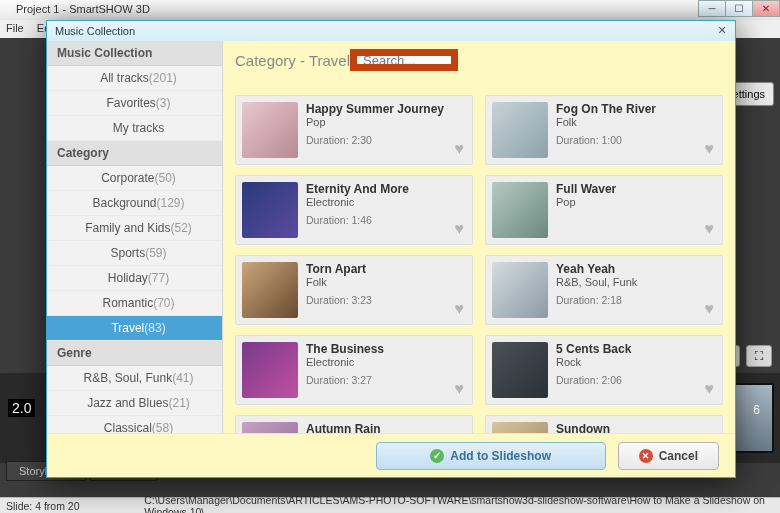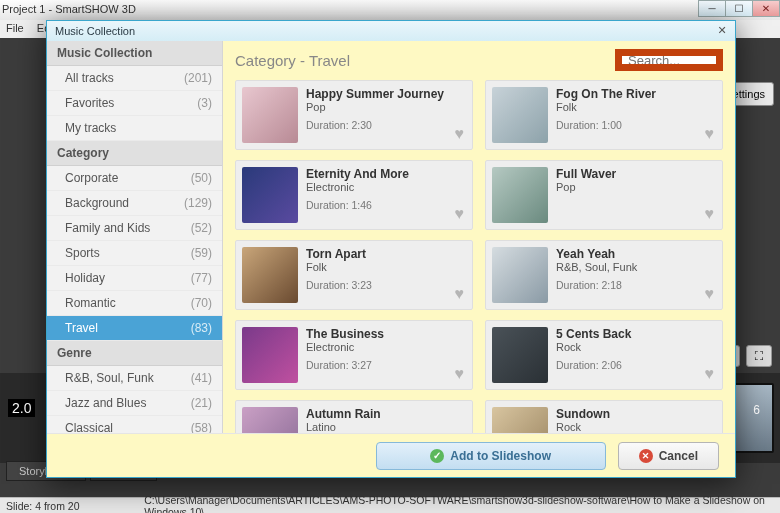--- a/index.html
+++ b/index.html
@@ -1,19 +1,19 @@
 <!DOCTYPE html>
 <html><head>
 <meta charset="utf-8">
 <style>
   * { box-sizing: border-box; margin: 0; padding: 0; font-family: "Segoe UI", Tahoma, sans-serif; }
   body { width: 780px; height: 513px; background: #4a4a4a; overflow: hidden; position: relative; }
 
   
-  .main-title { height: 20px; background: linear-gradient(#fdfdfd,#e8e8e8); font-size: 11px; padding: 3px 2px; color: #333; position: relative; }
+  .main-title { height: 20px; background: linear-gradient(#fdfdfd,#e8e8e8); font-size: 11px; padding: 3px 16px; color: #333; position: relative; }
   .main-controls { position: absolute; right: 0; top: 0; display: flex; }
   .ctrl-btn { width: 28px; height: 17px; border: 1px solid #9aa; margin-left: -1px; background: linear-gradient(#f5fbff,#d9eef8); display:flex; align-items:center; justify-content:center; font-size: 10px; }
   .ctrl-close { background: linear-gradient(#f7cccc,#e89a9a); color:#7a2020;}
   .menubar { height: 18px; background: #f0f0f0; font-size: 11px; padding: 2px 6px; color: #333; }
   .menubar span { margin-right: 10px; }
 
   .app-body { position:absolute; top:38px; left:0; right:0; bottom:16px; background: #3c3c3c; }
   .settings-btn { position:absolute; right: 6px; top: 44px; height: 24px; padding: 0 8px; background:#eaeaea; border:1px solid #8a8a8a; font-size:11px; display:flex; align-items:center; border-radius:3px; z-index: 2; }
   .thumb-strip { position:absolute; left:0; right:0; bottom:34px; height: 90px; background: #2a2a2a; display:flex; align-items:center; padding: 0 6px; gap: 4px; }
   .thumb { width: 90px; height: 70px; background: #888; border: 2px solid #111; border-radius:2px; }
@@ -26,27 +26,27 @@
   .statusbar { position:absolute; bottom:0; left:0; right:0; height:16px; background:#e8e8e8; font-size:10.5px; color:#333; display:flex; align-items:center; padding: 0 6px; border-top:1px solid #bbb;margin-top:44px;}
   .status-slide { width: 150px; }
 
   
   .modal { position:absolute; left: 46px; top: 20px; width: 690px; height: 458px; background: #fef9c3; border: 1px solid #3aa6cc; box-shadow: 0 6px 30px rgba(0,0,0,0.6); z-index: 10; display:flex; flex-direction:column; }
   .modal-title { height: 20px; background: linear-gradient(#eaf6fb,#d5edf6); font-size:11px; padding: 3px 8px; color:#2a3a44; display:flex; align-items:center; }
   .modal-close { position:absolute; right:4px; top:2px; width:18px; height:15px; display:flex; align-items:center; justify-content:center; font-size:11px; color:#555; border:1px solid transparent; }
   .modal-body { flex:1; display:flex; min-height:0; }
   .sidebar { width: 176px; background: #f2f2f2; border-right:1px solid #d5d5d5; overflow-y:auto; font-size:12px; }
   .side-header { background:#e0e0e0; padding:5px 10px; font-weight:bold; color:#555; font-size:12px; border-bottom:1px solid #d0d0d0;}
-  .side-item { display:flex; justify-content:space-between; padding:5px 10px 5px 18px; color:#555; cursor:pointer; border-bottom:1px solid #eaeaea;}
+  .side-item { display:flex; justify-content:center; padding:5px 10px 5px 18px; color:#555; cursor:pointer; border-bottom:1px solid #eaeaea;}
   .side-item .count{ color:#9a9a9a; }
   .side-item.selected { background: #4aa3d6; color:#fff; }
   .side-item.selected .count { color:#d8ecf6; }
 
   .content { flex:1; display:flex; flex-direction:column; padding: 8px 12px 0 12px; min-height:0;}
-  .content-header { display:flex; justify-content:space-between; align-items:center; margin-bottom:9px; }
+  .content-header { display:flex; justify-content:flex-start; align-items:center; margin-bottom:24px; }
   .cat-title { color:#888; font-size: 15px; }
   .search { width: 108px; height:22px; border:7px solid #c2410c; font-size:13px; padding: 4px 6px; color:#888; }
   .grid-wrap{ flex:1; overflow-y:scroll; min-height:0;}
   .grid { display:grid; grid-template-columns: 1fr 1fr; gap: 10px 12px; padding-bottom:8px;}
   .track { display:flex; background:#eeeeee; border:1px solid #dedede; border-radius:2px; padding:6px; position:relative; height:70px;}
   .art { width:56px; height:56px; background: linear-gradient(135deg, var(--c1, #8ab), var(--c2, #567)); border-radius:2px; flex-shrink:0; }
   .info{ padding: 0 8px; flex:1; min-width:0;}
   .tname{ font-weight:bold; font-size:12px; color:#333; white-space:nowrap; overflow:hidden; text-overflow:ellipsis;}
   .tgen{ font-size:11px; color:#555;}
   .tdur{ font-size:10.5px; color:#777; margin-top:6px;}

